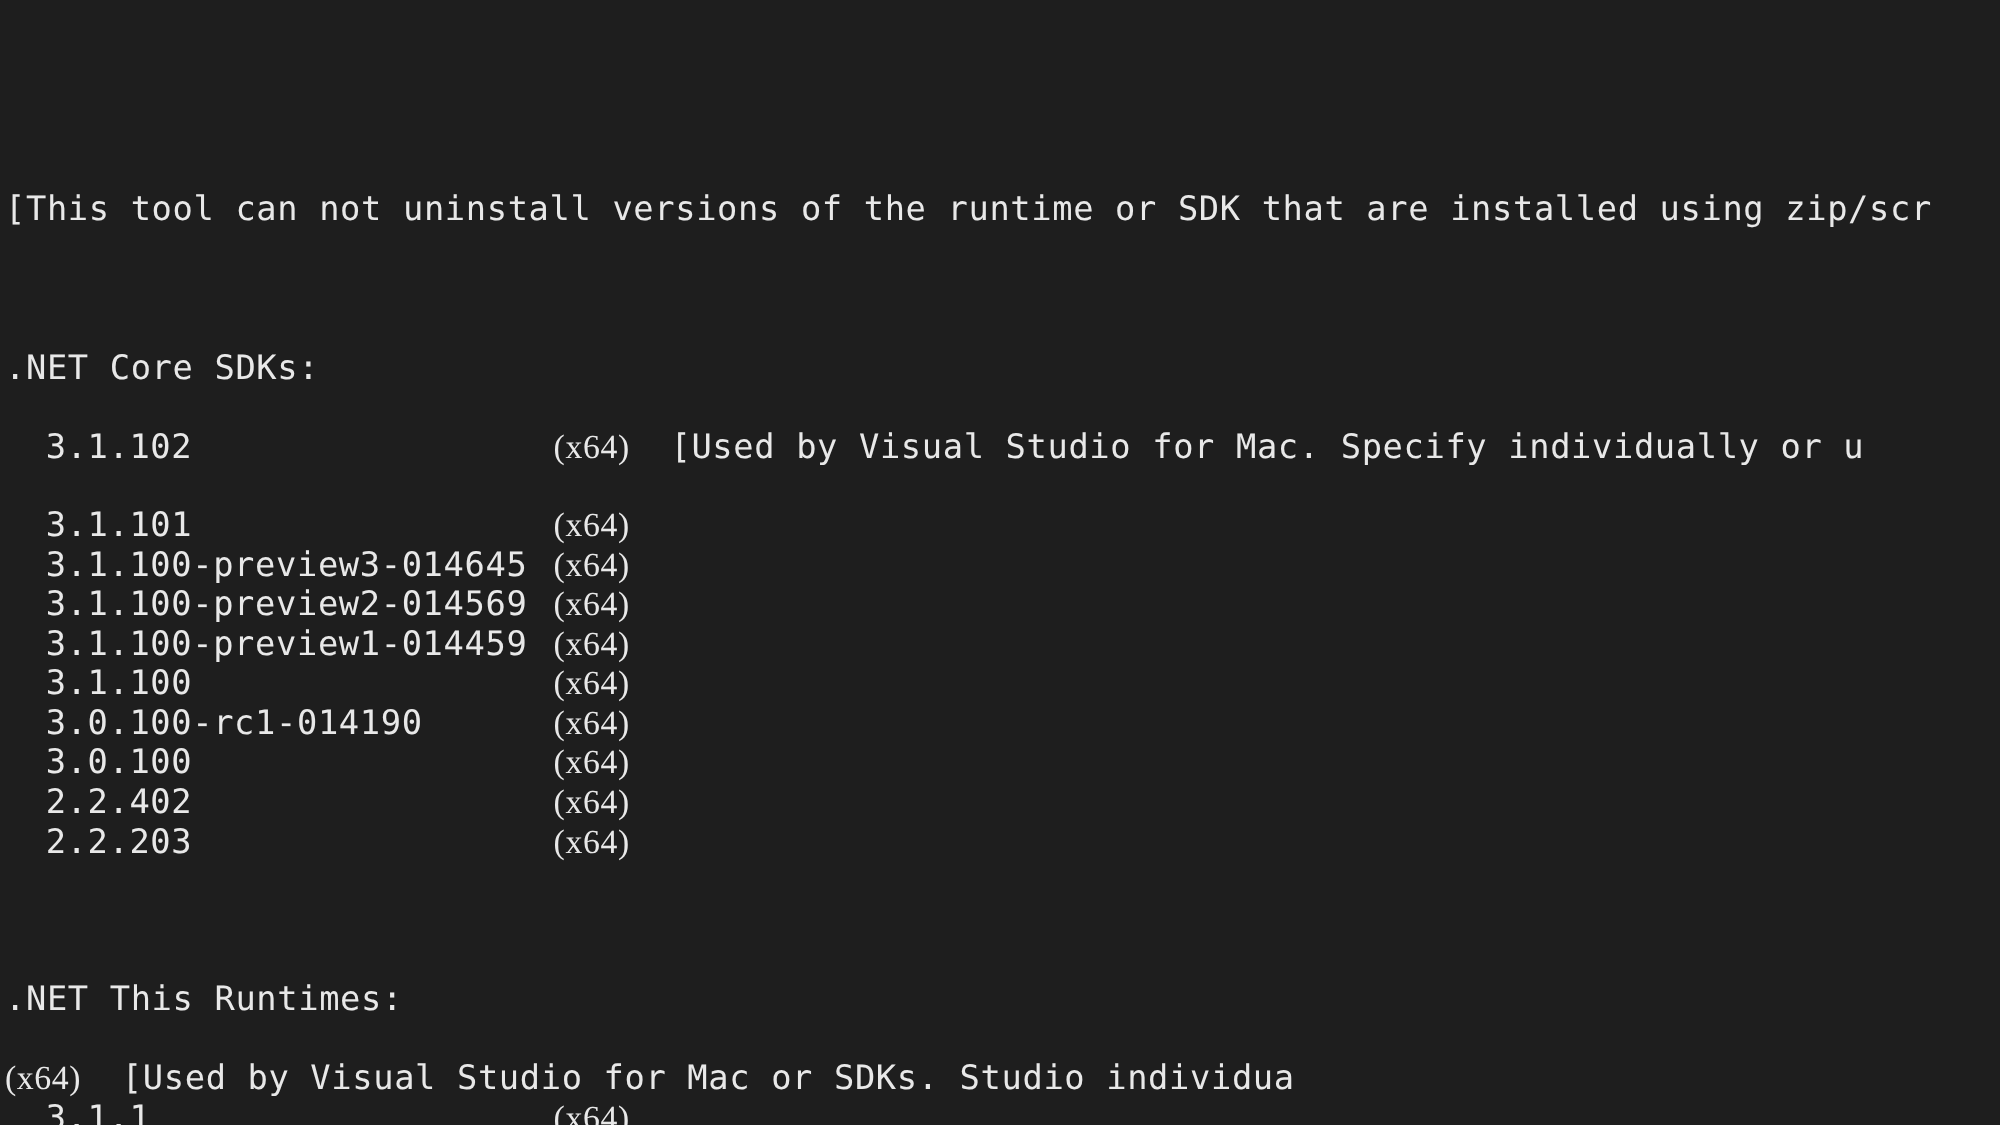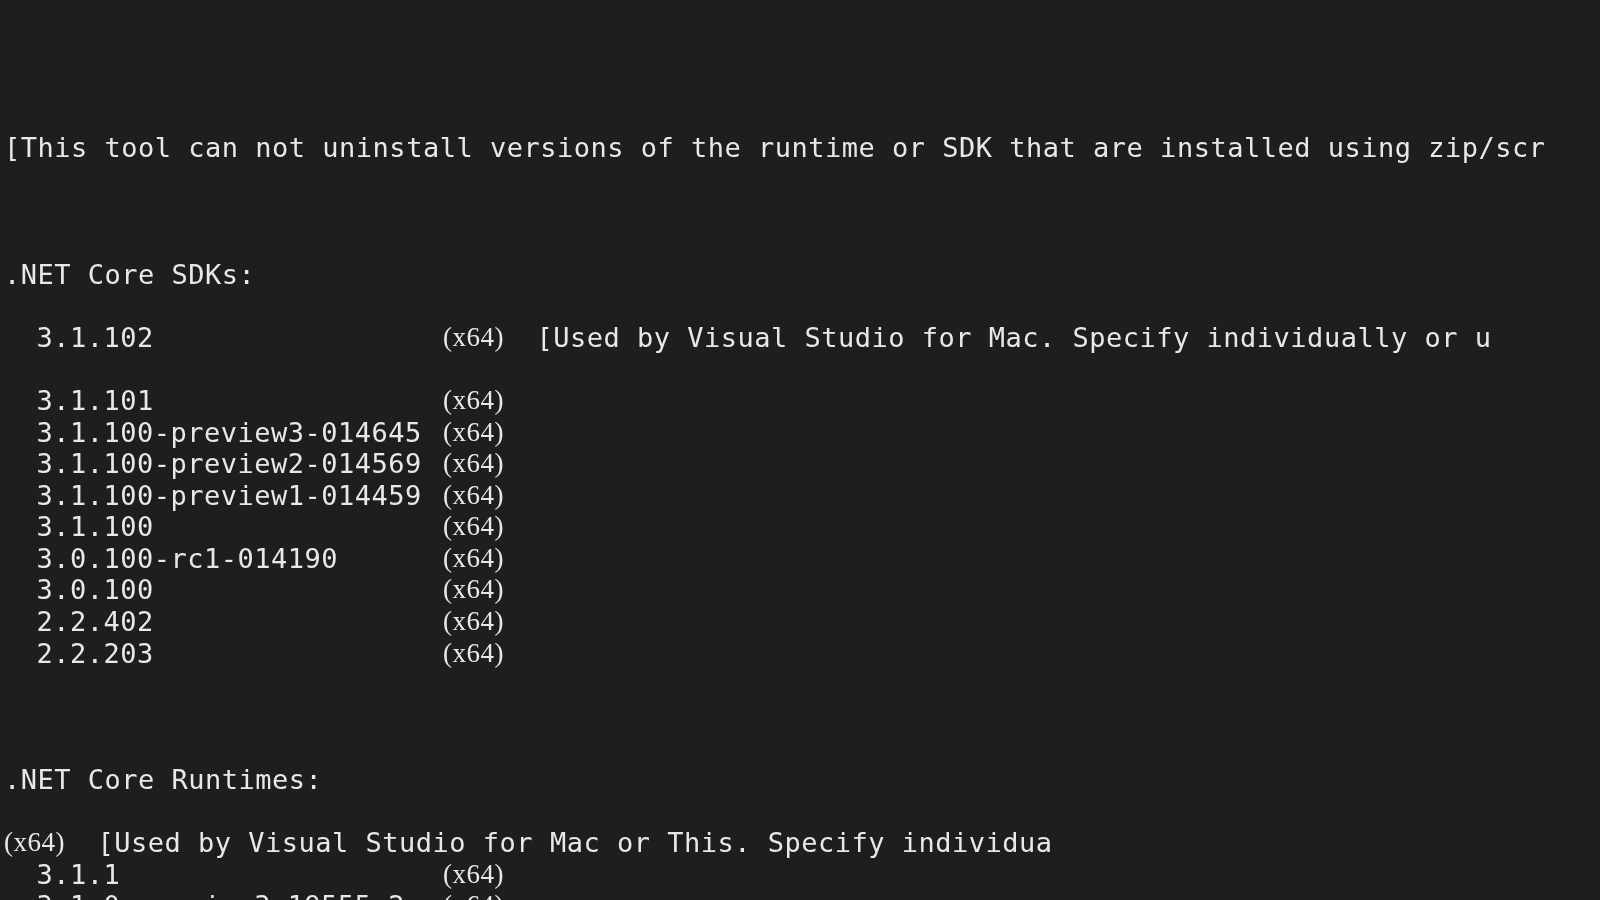--- a/index.html
+++ b/index.html
@@ -32,35 +32,36 @@
     .arch {
       display: inline-block;
       font-family: Liberation Serif, serif;
     }
     .note {
       display: inline-block;
       padding-left: 2ch;
     }
     .header {
       white-space: nowrap;
+      margin-top: 20px;
     }
     .section-header {
       padding-left: 0;
     }
     .blank-line {
       height: 1.17em;
     }
   </style>
 </head>
 <body>
 
 
 
 <div class="header">[This tool can not uninstall versions of the runtime or SDK that are installed using zip/scr</div>
 <div class="blank-line"></div>
 <div class="section-header">.NET Core SDKs:</div>
 <div id="sdk-list"><div class="line"><span class="version">3.1.102</span><span class="arch">(x64)</span><span class="note">[Used by Visual Studio for Mac. Specify individually or u</span></div><div class="blank-line"></div><div class="line"><span class="version">3.1.101</span><span class="arch">(x64)</span></div><div class="line"><span class="version">3.1.100-preview3-014645</span><span class="arch">(x64)</span></div><div class="line"><span class="version">3.1.100-preview2-014569</span><span class="arch">(x64)</span></div><div class="line"><span class="version">3.1.100-preview1-014459</span><span class="arch">(x64)</span></div><div class="line"><span class="version">3.1.100</span><span class="arch">(x64)</span></div><div class="line"><span class="version">3.0.100-rc1-014190</span><span class="arch">(x64)</span></div><div class="line"><span class="version">3.0.100</span><span class="arch">(x64)</span></div><div class="line"><span class="version">2.2.402</span><span class="arch">(x64)</span></div><div class="line"><span class="version">2.2.203</span><span class="arch">(x64)</span></div></div>
 <div class="blank-line"></div>
-<div class="section-header">.NET Core Runtimes:</div>
-<div id="runtime-list"><div class="line"><span class="arch">(x64)</span><span class="note">[Used by Visual Studio for Mac or This. Specify individua</span></div><div class="line"><span class="version">3.1.1</span><span class="arch">(x64)</span></div><div class="line"><span class="version">3.1.0-preview3.19555.2</span><span class="arch">(x64)</span></div></div>
+<div class="section-header">.NET This Runtimes:</div>
+<div id="runtime-list"><div class="line"><span class="arch">(x64)</span><span class="note">[Used by Visual Studio for Mac or SDKs. Studio individua</span></div><div class="line"><span class="version">3.1.1</span><span class="arch">(x64)</span></div><div class="line"><span class="version">3.1.0-preview3.19555.2</span><span class="arch">(x64)</span></div></div>
 
 
 
 
 </body></html>

